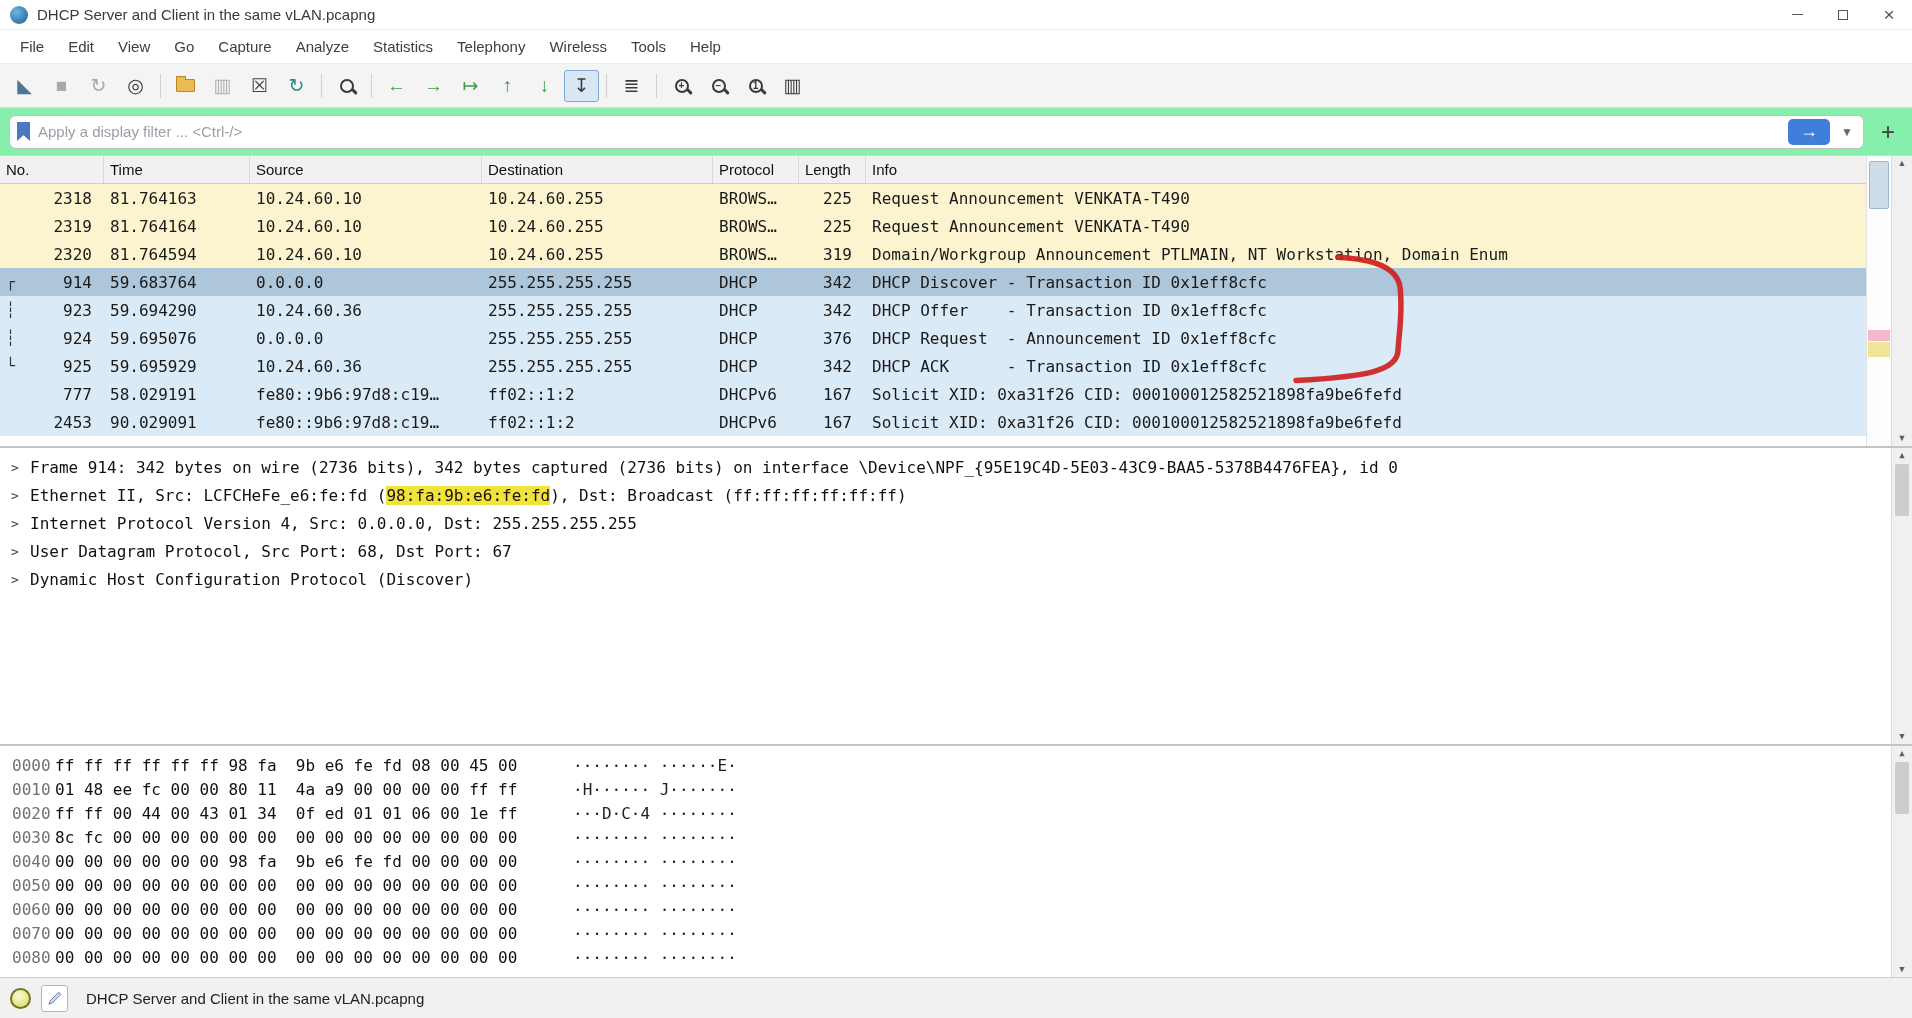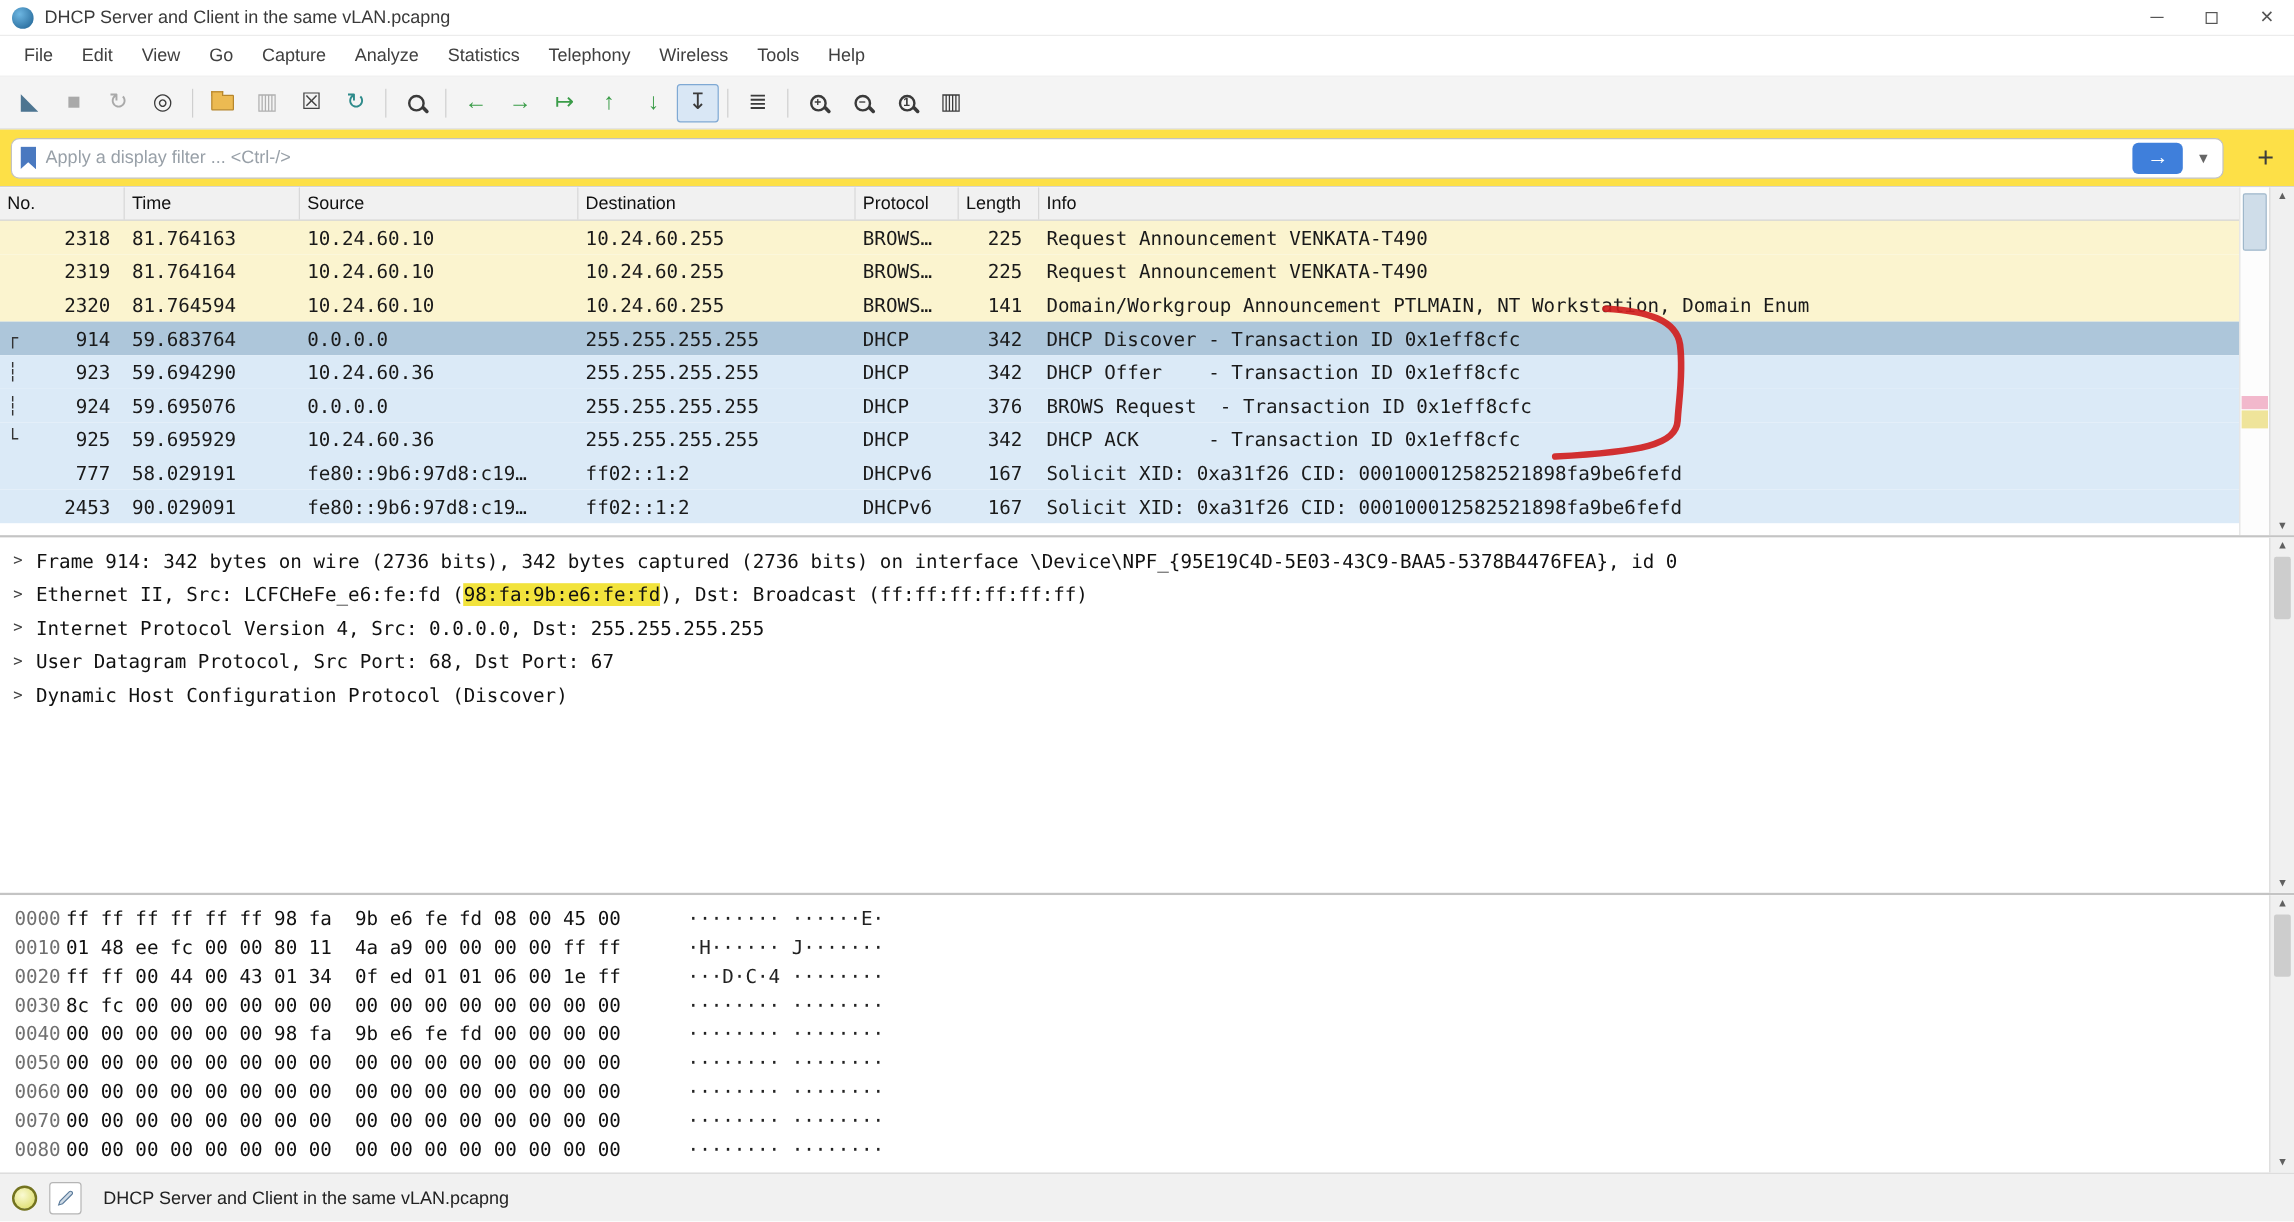--- a/index.html
+++ b/index.html
@@ -37,21 +37,21 @@
   .mag { position: relative; width: 14px; height: 14px; border: 2px solid #3a3a3a; border-radius: 50%;
          display: flex; align-items: center; justify-content: center; }
   .mag::after { content: ""; position: absolute; width: 7px; height: 2.5px; background: #3a3a3a;
                 right: -6px; bottom: -2px; transform: rotate(45deg); border-radius: 2px; }
   .mag i { font-style: normal; font-weight: bold; font-size: 10px; line-height: 1; color: #3a3a3a; }
   .folder-ic { width: 19px; height: 13px; background: #ecba52; border: 1px solid #b6862c; border-radius: 1px; position: relative; }
   .folder-ic::before { content: ""; position: absolute; top: -4px; left: -1px; width: 8px; height: 3px;
                        background: #ecba52; border: 1px solid #b6862c; border-bottom: none; }
 
   
-  .filterbar { height: 48px; flex: none; display: flex; align-items: center; background: #fde047; border-bottom: 1px solid #d4d4d4; padding: 0 9px; gap: 20px; }
+  .filterbar { height: 48px; flex: none; display: flex; align-items: center; background: #86efac; border-bottom: 1px solid #d4d4d4; padding: 0 9px; gap: 9px; }
   .filter-field { flex: 1; height: 34px; background: #fff; border: 1px solid #c2c2c2; border-radius: 7px;
                   display: flex; align-items: center; padding: 0 7px; gap: 8px; }
   .bookmark-ic { width: 13px; height: 19px; background: #4a79c0; flex: none;
                  clip-path: polygon(0 0, 100% 0, 100% 100%, 50% 70%, 0 100%); }
   .filter-input { flex: 1; border: none; outline: none; background: transparent; font-family: "Liberation Sans", sans-serif; font-size: 15px; color: #222; }
   .filter-input::placeholder { color: #98a0a8; }
   .apply-btn { width: 42px; height: 26px; border-radius: 5px; background: var(--accent-blue, #3f7fdb);
                color: #fff; display: flex; align-items: center; justify-content: center; font-size: 18px; flex: none; }
   .filter-dd { color: #666; font-size: 12px; padding: 0 3px; flex: none; }
   .add-filter-btn { width: 30px; height: 30px; display: flex; align-items: center; justify-content: center;
@@ -243,24 +243,24 @@
         <div class="hcell">Time</div>
         <div class="hcell">Source</div>
         <div class="hcell">Destination</div>
         <div class="hcell">Protocol</div>
         <div class="hcell">Length</div>
         <div class="hcell">Info</div>
       </div>
     <div class="pl-rows">
         <div class="row broadcast"><div class="cell cell-no">2318</div><div class="cell cell-time">81.764163</div><div class="cell cell-src">10.24.60.10</div><div class="cell cell-dst">10.24.60.255</div><div class="cell cell-proto">BROWS…</div><div class="cell cell-len">225</div><div class="cell cell-info">Request Announcement VENKATA-T490</div></div>
         <div class="row broadcast"><div class="cell cell-no">2319</div><div class="cell cell-time">81.764164</div><div class="cell cell-src">10.24.60.10</div><div class="cell cell-dst">10.24.60.255</div><div class="cell cell-proto">BROWS…</div><div class="cell cell-len">225</div><div class="cell cell-info">Request Announcement VENKATA-T490</div></div>
-        <div class="row broadcast"><div class="cell cell-no">2320</div><div class="cell cell-time">81.764594</div><div class="cell cell-src">10.24.60.10</div><div class="cell cell-dst">10.24.60.255</div><div class="cell cell-proto">BROWS…</div><div class="cell cell-len">141</div><div class="cell cell-info">Domain/Workgroup Announcement PTLMAIN, NT Workstation, Domain Enum</div></div>
+        <div class="row broadcast"><div class="cell cell-no">2320</div><div class="cell cell-time">81.764594</div><div class="cell cell-src">10.24.60.10</div><div class="cell cell-dst">10.24.60.255</div><div class="cell cell-proto">BROWS…</div><div class="cell cell-len">319</div><div class="cell cell-info">Domain/Workgroup Announcement PTLMAIN, NT Workstation, Domain Enum</div></div>
         <div class="row selected"><span class="marker">┌</span><div class="cell cell-no">914</div><div class="cell cell-time">59.683764</div><div class="cell cell-src">0.0.0.0</div><div class="cell cell-dst">255.255.255.255</div><div class="cell cell-proto">DHCP</div><div class="cell cell-len">342</div><div class="cell cell-info">DHCP Discover - Transaction ID 0x1eff8cfc</div></div>
         <div class="row dhcp"><span class="marker">┆</span><div class="cell cell-no">923</div><div class="cell cell-time">59.694290</div><div class="cell cell-src">10.24.60.36</div><div class="cell cell-dst">255.255.255.255</div><div class="cell cell-proto">DHCP</div><div class="cell cell-len">342</div><div class="cell cell-info">DHCP Offer    - Transaction ID 0x1eff8cfc</div></div>
-        <div class="row dhcp"><span class="marker">┆</span><div class="cell cell-no">924</div><div class="cell cell-time">59.695076</div><div class="cell cell-src">0.0.0.0</div><div class="cell cell-dst">255.255.255.255</div><div class="cell cell-proto">DHCP</div><div class="cell cell-len">376</div><div class="cell cell-info">BROWS Request  - Transaction ID 0x1eff8cfc</div></div>
+        <div class="row dhcp"><span class="marker">┆</span><div class="cell cell-no">924</div><div class="cell cell-time">59.695076</div><div class="cell cell-src">0.0.0.0</div><div class="cell cell-dst">255.255.255.255</div><div class="cell cell-proto">DHCP</div><div class="cell cell-len">376</div><div class="cell cell-info">DHCP Request  - Announcement ID 0x1eff8cfc</div></div>
         <div class="row dhcp"><span class="marker">└</span><div class="cell cell-no">925</div><div class="cell cell-time">59.695929</div><div class="cell cell-src">10.24.60.36</div><div class="cell cell-dst">255.255.255.255</div><div class="cell cell-proto">DHCP</div><div class="cell cell-len">342</div><div class="cell cell-info">DHCP ACK      - Transaction ID 0x1eff8cfc</div></div>
         <div class="row dhcp"><div class="cell cell-no">777</div><div class="cell cell-time">58.029191</div><div class="cell cell-src">fe80::9b6:97d8:c19…</div><div class="cell cell-dst">ff02::1:2</div><div class="cell cell-proto">DHCPv6</div><div class="cell cell-len">167</div><div class="cell cell-info">Solicit XID: 0xa31f26 CID: 000100012582521898fa9be6fefd</div></div>
         <div class="row dhcp"><div class="cell cell-no">2453</div><div class="cell cell-time">90.029091</div><div class="cell cell-src">fe80::9b6:97d8:c19…</div><div class="cell cell-dst">ff02::1:2</div><div class="cell cell-proto">DHCPv6</div><div class="cell cell-len">167</div><div class="cell cell-info">Solicit XID: 0xa31f26 CID: 000100012582521898fa9be6fefd</div></div>
       </div>
     <div class="pl-gutter">
       <div class="pl-minimap">
         <div class="mm-thumb"></div>
         <div class="mm-mark mm-pink"></div>
         <div class="mm-mark mm-yellow"></div>
       </div>

